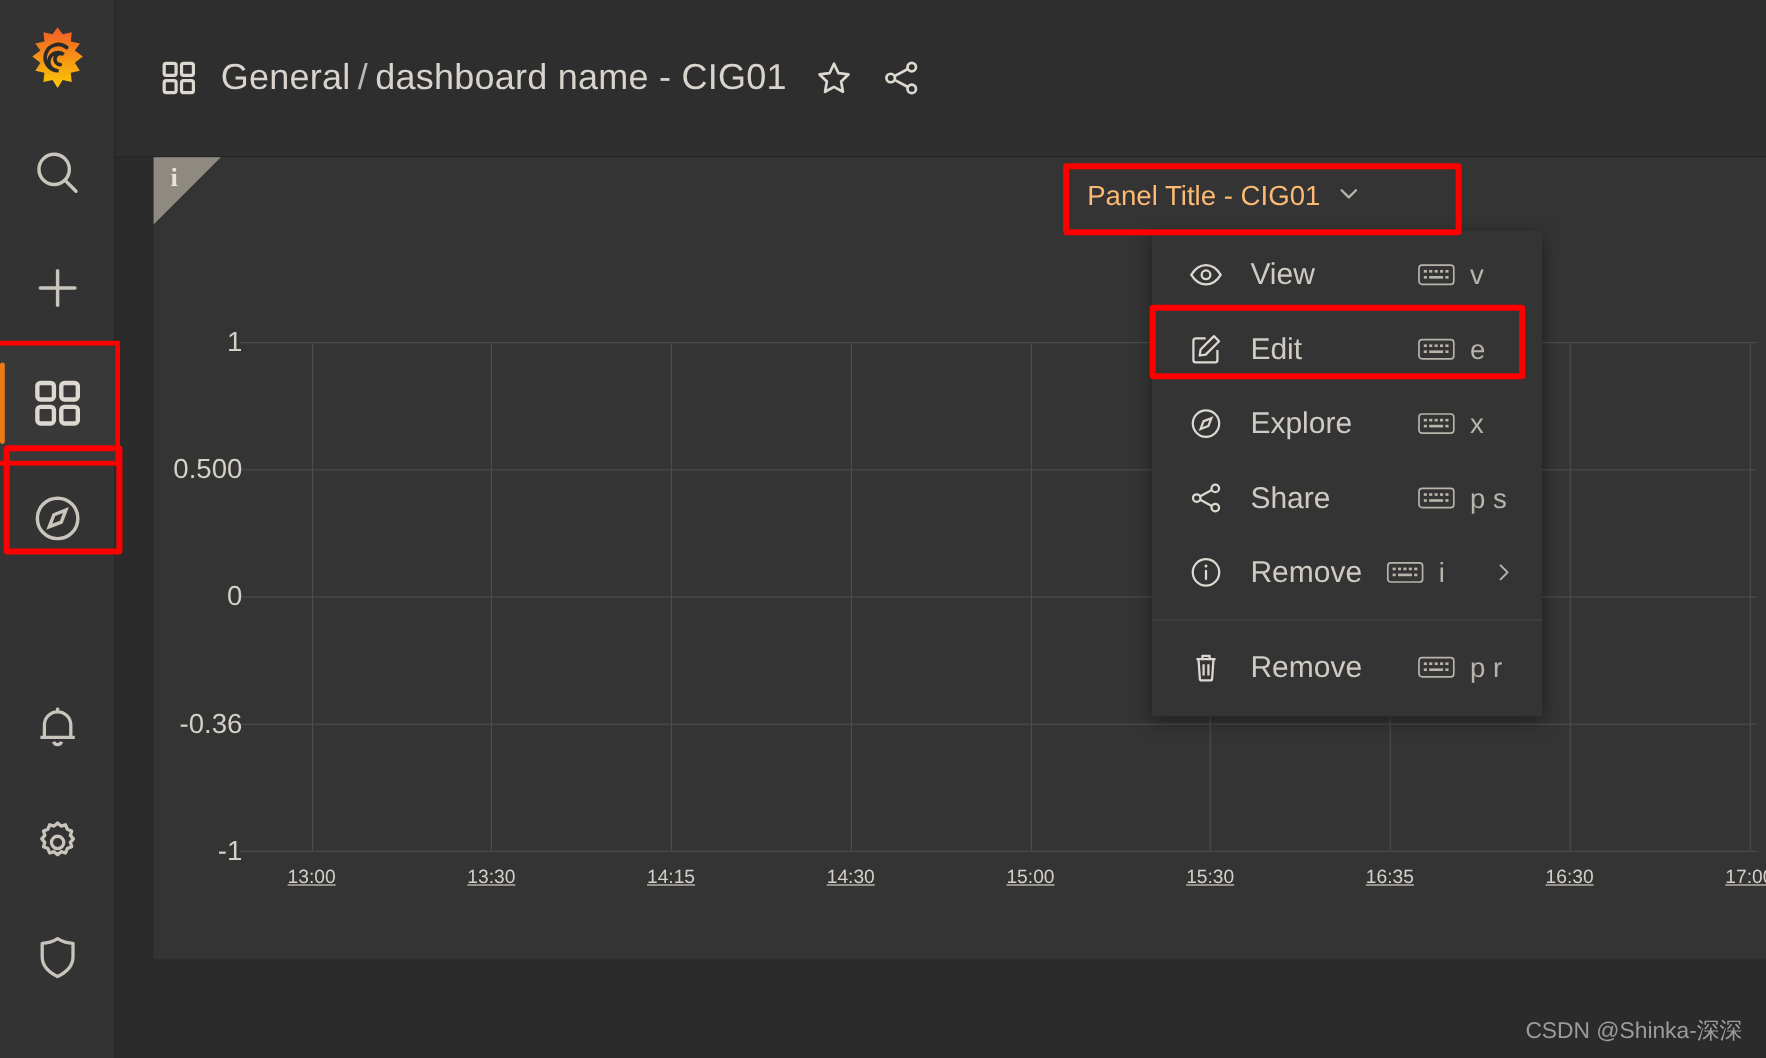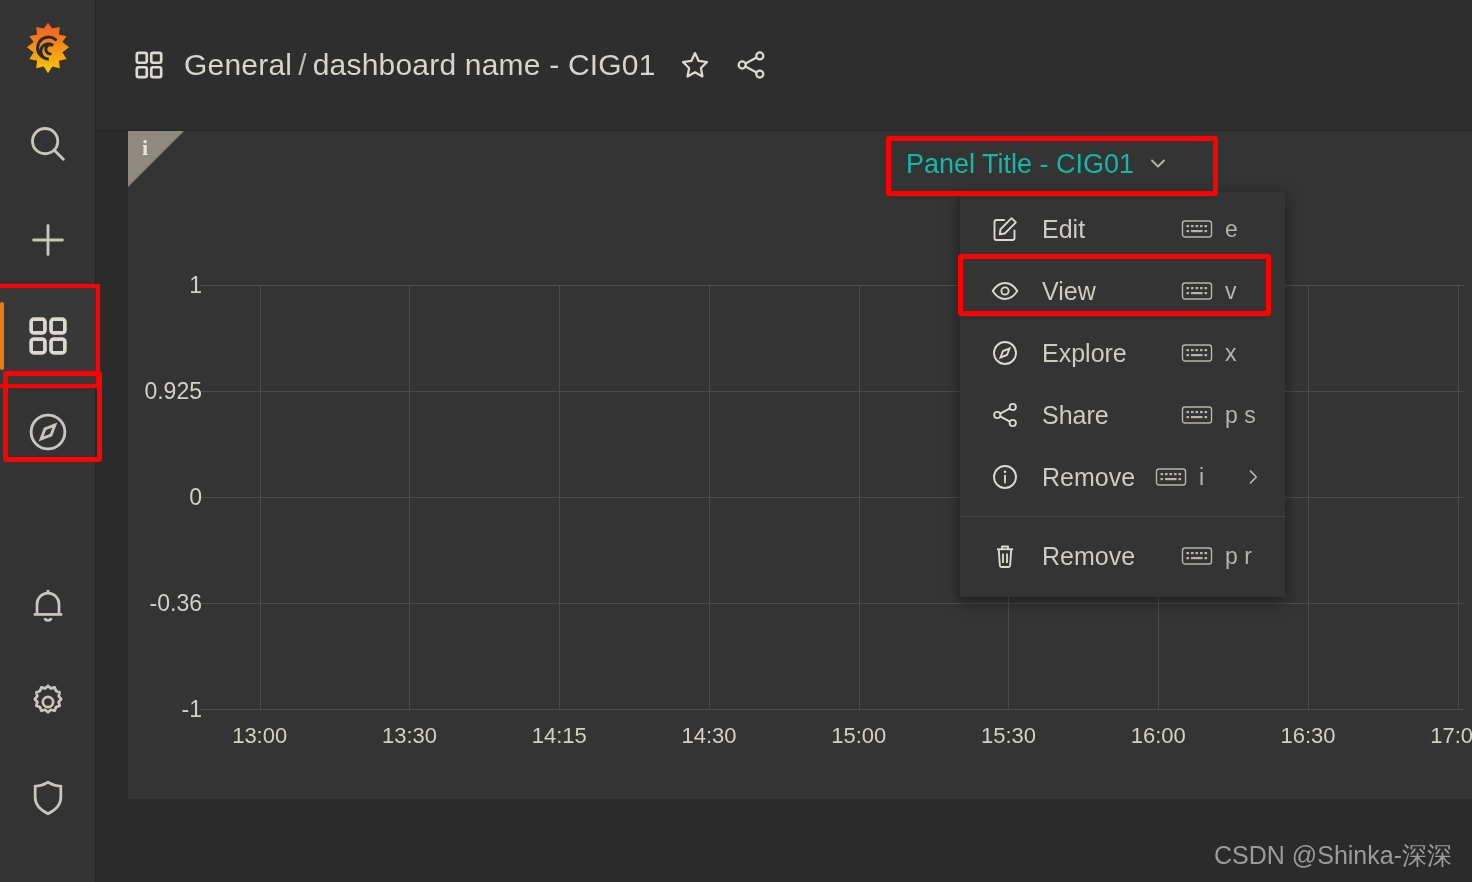--- a/index.html
+++ b/index.html
@@ -92,21 +92,21 @@
   }
   .panel-title-highlight {
     position: absolute; left: 886px; top: 136px;
     width: 332px; height: 60px;
     border: 5px solid #ff0000;
     border-radius: 3px;
     pointer-events: none;
     z-index: 30;
   }
   .panel-title-text {
-    font-size: 27px; color: #14b8a6; white-space: nowrap;
+    font-size: 23px; color: #fdba74; white-space: nowrap;
   }
 
   
   .chart {
     position: absolute; left: 0; top: 56px;
     width: 1344px; height: 612px;
   }
   .plot {
     position: absolute;
     left: 88px; top: 98px;
@@ -125,22 +125,23 @@
     position: absolute; right: 100%;
     margin-right: 14px;
     transform: translateY(-50%);
     font-size: 23px; color: #d4d0c8;
     white-space: nowrap;
   }
   .xtick {
     position: absolute; top: 100%;
     margin-top: 14px;
     transform: translateX(-50%);
-    font-size: 22px; color: #d4d0c8;
+    font-size: 16px; color: #d4d0c8;
     white-space: nowrap;
+    text-decoration: underline;
   }
 
   
   .menu {
     position: absolute; left: 960px; top: 192px;
     width: 325px;
     background: #343434;
     box-shadow: 0 4px 14px rgba(0,0,0,.45);
     z-index: 20;
     padding: 6px 0 10px 0;
@@ -192,21 +193,21 @@
     width: 99px; height: 91px;
     border: 5px solid #ff0000;
     border-radius: 3px;
     pointer-events: none;
     z-index: 25;
   }
 
   
   .watermark {
     position: absolute; right: 20px; bottom: 10px;
-    font-size: 25px; color: #9b9b9b;
+    font-size: 19px; color: #9b9b9b;
     white-space: nowrap;
   }
 </style>
 </head>
 <body>
 
 <div id="app">
 
   <div class="sidebar">
 
@@ -356,40 +357,64 @@
         <div class="gridline-v" style="left:15.5%"></div>
         <div class="gridline-v" style="left:27.5%"></div>
         <div class="gridline-v" style="left:39.5%"></div>
         <div class="gridline-v" style="left:51.5%"></div>
         <div class="gridline-v" style="left:63.5%"></div>
         <div class="gridline-v" style="left:75.5%"></div>
         <div class="gridline-v" style="left:87.5%"></div>
         <div class="gridline-v" style="left:99.5%"></div>
 
         <span class="ytick" style="top:0%">1</span>
-        <span class="ytick" style="top:25%">0.925</span>
+        <span class="ytick" style="top:25%">0.500</span>
         <span class="ytick" style="top:50%">0</span>
         <span class="ytick" style="top:75%">-0.36</span>
         <span class="ytick" style="top:100%">-1</span>
 
         <span class="xtick" style="left:3.5%">13:00</span>
         <span class="xtick" style="left:15.5%">13:30</span>
         <span class="xtick" style="left:27.5%">14:15</span>
         <span class="xtick" style="left:39.5%">14:30</span>
         <span class="xtick" style="left:51.5%">15:00</span>
         <span class="xtick" style="left:63.5%">15:30</span>
-        <span class="xtick" style="left:75.5%">16:00</span>
+        <span class="xtick" style="left:75.5%">16:35</span>
         <span class="xtick" style="left:87.5%">16:30</span>
         <span class="xtick" style="left:99.5%">17:00</span>
 
       </div>
     </div>
   </div>
 
   <div class="menu">
+
+    <div class="menu-item">
+      <span class="mi-icon">
+        <svg width="30" height="30" viewBox="0 0 24 24" fill="none" stroke="#ddd9d1" stroke-width="1.5">
+          <path d="M2.2 12 C5 7.5 8.4 5.6 12 5.6 C15.6 5.6 19 7.5 21.8 12 C19 16.5 15.6 18.4 12 18.4 C8.4 18.4 5 16.5 2.2 12 Z"></path>
+          <circle cx="12" cy="12" r="2.9"></circle>
+        </svg>
+      </span>
+      <span class="mi-label">View</span>
+      <span class="mi-kbd">
+        <svg width="32" height="24" viewBox="0 0 32 22" fill="none" stroke="#b8b4ac" stroke-width="1.4">
+          <rect x="1.5" y="3" width="29" height="16" rx="2.6"></rect>
+          <rect x="5.5" y="7" width="2.6" height="2.2" fill="#b8b4ac" stroke="none"></rect>
+          <rect x="10" y="7" width="2.6" height="2.2" fill="#b8b4ac" stroke="none"></rect>
+          <rect x="14.5" y="7" width="2.6" height="2.2" fill="#b8b4ac" stroke="none"></rect>
+          <rect x="19" y="7" width="2.6" height="2.2" fill="#b8b4ac" stroke="none"></rect>
+          <rect x="23.5" y="7" width="2.6" height="2.2" fill="#b8b4ac" stroke="none"></rect>
+          <rect x="5.5" y="12" width="2.6" height="2.2" fill="#b8b4ac" stroke="none"></rect>
+          <rect x="10" y="12" width="11.6" height="2.2" fill="#b8b4ac" stroke="none"></rect>
+          <rect x="23.5" y="12" width="2.6" height="2.2" fill="#b8b4ac" stroke="none"></rect>
+        </svg>
+      </span>
+      <span class="mi-keys">v</span>
+    </div>
 
     <div class="menu-item">
       <span class="mi-icon">
         <svg width="30" height="30" viewBox="0 0 24 24" fill="none" stroke="#ddd9d1" stroke-width="1.5" stroke-linejoin="round">
           <path d="M19.6 12.6 V19.2 a1.6 1.6 0 0 1 -1.6 1.6 H5.2 a1.6 1.6 0 0 1 -1.6 -1.6 V6.4 a1.6 1.6 0 0 1 1.6 -1.6 h6.6"></path>
           <path d="M17.3 3.3 l3.4 3.4 -8.9 8.9 -4 .6 .6 -4 Z"></path>
         </svg>
       </span>
       <span class="mi-label">Edit</span>
       <span class="mi-kbd">
@@ -404,44 +429,20 @@
           <rect x="10" y="12" width="11.6" height="2.2" fill="#b8b4ac" stroke="none"></rect>
           <rect x="23.5" y="12" width="2.6" height="2.2" fill="#b8b4ac" stroke="none"></rect>
         </svg>
       </span>
       <span class="mi-keys">e</span>
     </div>
 
     <div class="menu-item">
       <span class="mi-icon">
         <svg width="30" height="30" viewBox="0 0 24 24" fill="none" stroke="#ddd9d1" stroke-width="1.5">
-          <path d="M2.2 12 C5 7.5 8.4 5.6 12 5.6 C15.6 5.6 19 7.5 21.8 12 C19 16.5 15.6 18.4 12 18.4 C8.4 18.4 5 16.5 2.2 12 Z"></path>
-          <circle cx="12" cy="12" r="2.9"></circle>
-        </svg>
-      </span>
-      <span class="mi-label">View</span>
-      <span class="mi-kbd">
-        <svg width="32" height="24" viewBox="0 0 32 22" fill="none" stroke="#b8b4ac" stroke-width="1.4">
-          <rect x="1.5" y="3" width="29" height="16" rx="2.6"></rect>
-          <rect x="5.5" y="7" width="2.6" height="2.2" fill="#b8b4ac" stroke="none"></rect>
-          <rect x="10" y="7" width="2.6" height="2.2" fill="#b8b4ac" stroke="none"></rect>
-          <rect x="14.5" y="7" width="2.6" height="2.2" fill="#b8b4ac" stroke="none"></rect>
-          <rect x="19" y="7" width="2.6" height="2.2" fill="#b8b4ac" stroke="none"></rect>
-          <rect x="23.5" y="7" width="2.6" height="2.2" fill="#b8b4ac" stroke="none"></rect>
-          <rect x="5.5" y="12" width="2.6" height="2.2" fill="#b8b4ac" stroke="none"></rect>
-          <rect x="10" y="12" width="11.6" height="2.2" fill="#b8b4ac" stroke="none"></rect>
-          <rect x="23.5" y="12" width="2.6" height="2.2" fill="#b8b4ac" stroke="none"></rect>
-        </svg>
-      </span>
-      <span class="mi-keys">v</span>
-    </div>
-
-    <div class="menu-item">
-      <span class="mi-icon">
-        <svg width="30" height="30" viewBox="0 0 24 24" fill="none" stroke="#ddd9d1" stroke-width="1.5">
           <circle cx="12" cy="12" r="8.8"></circle>
           <path d="M15.6 8.4 L13.6 13.6 L8.4 15.6 L10.4 10.4 Z"></path>
         </svg>
       </span>
       <span class="mi-label">Explore</span>
       <span class="mi-kbd">
         <svg width="32" height="24" viewBox="0 0 32 22" fill="none" stroke="#b8b4ac" stroke-width="1.4">
           <rect x="1.5" y="3" width="29" height="16" rx="2.6"></rect>
           <rect x="5.5" y="7" width="2.6" height="2.2" fill="#b8b4ac" stroke="none"></rect>
           <rect x="10" y="7" width="2.6" height="2.2" fill="#b8b4ac" stroke="none"></rect>

